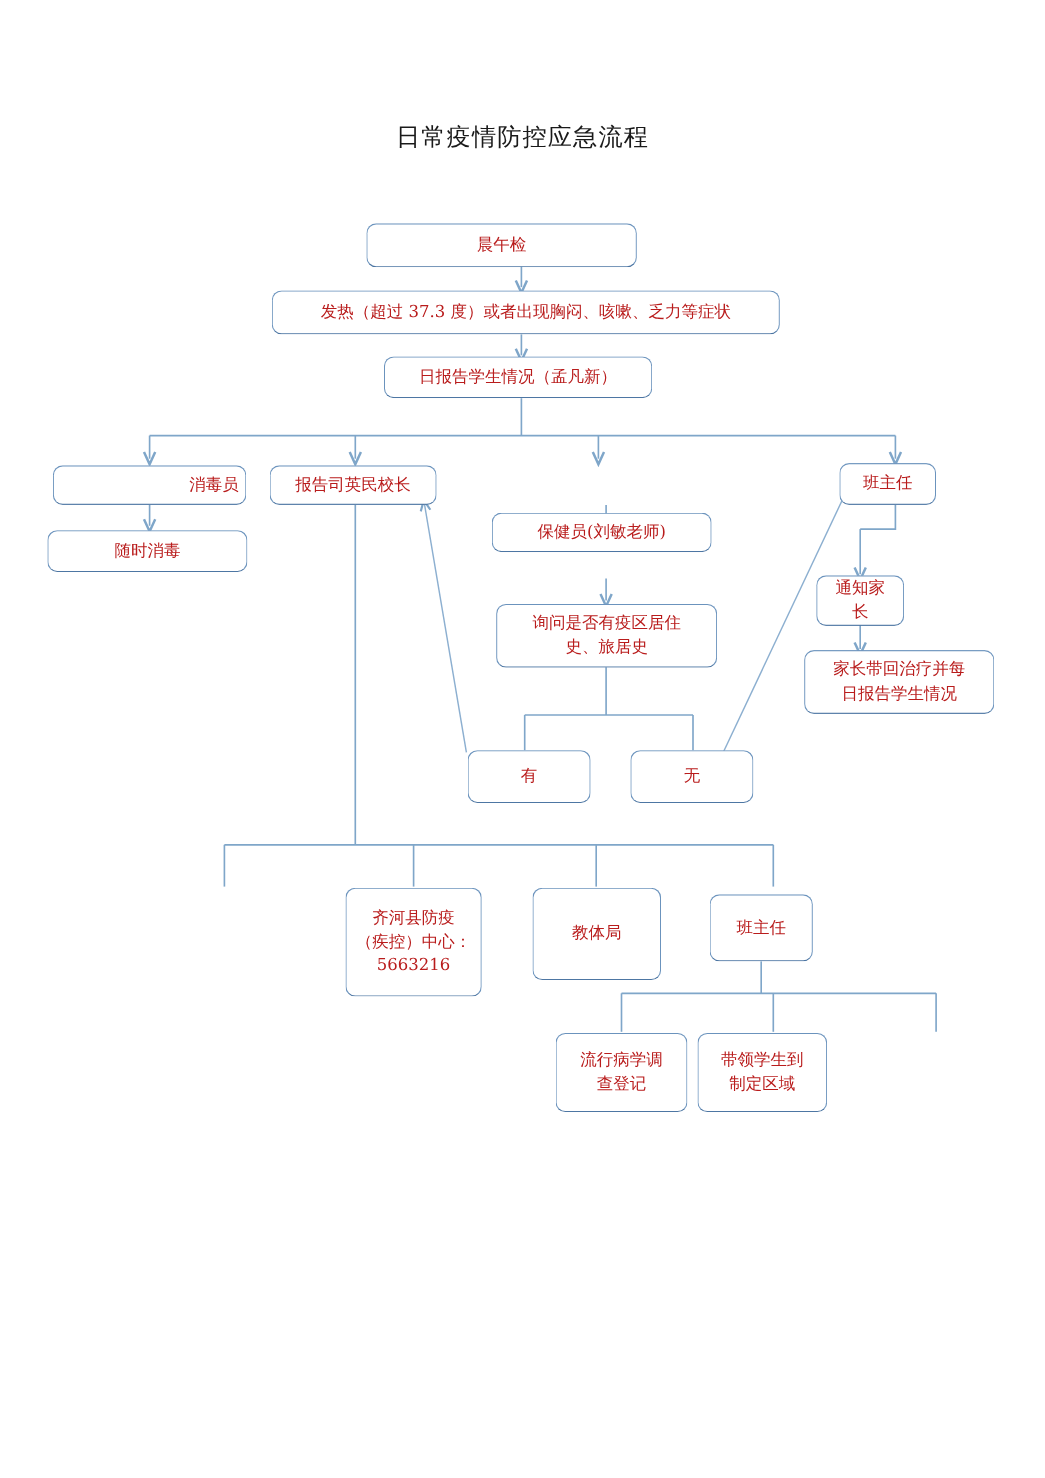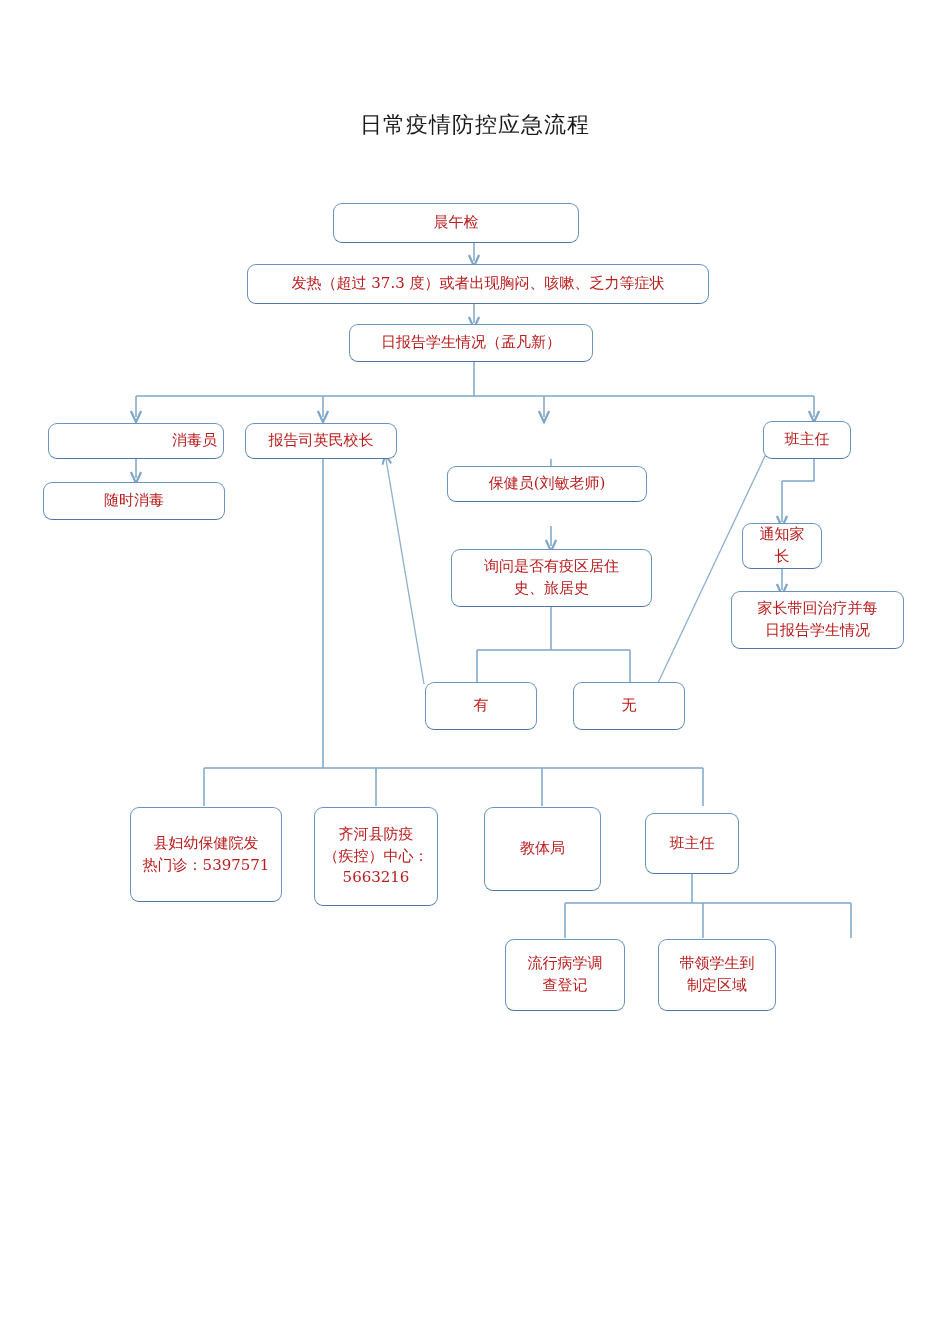--- a/index.html
+++ b/index.html
@@ -177,43 +177,39 @@
   <div class="node" style="left:742px; top:523px; width:80px; height:46px; flex-direction:column;">
     <span>通知家</span>
     <span>长</span>
   </div>
 
   <div class="node" style="left:731px; top:591px; width:173px; height:58px; flex-direction:column;">
     <span>家长带回治疗并每</span>
     <span>日报告学生情况</span>
   </div>
 
-  <div class="node mono-num" style="left:130px; top:807px; width:152px; height:95px; flex-direction:column;">
-    <span>县妇幼保健院发</span>
-    <span>热门诊：5397571</span>
-  </div>
 
   <div class="node mono-num" style="left:314px; top:807px; width:124px; height:99px; flex-direction:column;">
     <span>齐河县防疫</span>
     <span>（疾控）中心：</span>
     <span>5663216</span>
   </div>
 
   <div class="node" style="left:484px; top:807px; width:117px; height:84px;">
     <span>教体局</span>
   </div>
 
   <div class="node" style="left:645px; top:813px; width:94px; height:61px;">
     <span>班主任</span>
   </div>
 
   <div class="node" style="left:505px; top:939px; width:120px; height:72px; flex-direction:column;">
     <span>流行病学调</span>
     <span>查登记</span>
   </div>
 
-  <div class="node" style="left:658px; top:939px; width:118px; height:72px; flex-direction:column;">
+  <div class="node" style="left:634px; top:939px; width:118px; height:72px; flex-direction:column;">
     <span>带领学生到</span>
     <span>制定区域</span>
   </div>
 
 
 </div>
 
 </body></html>

